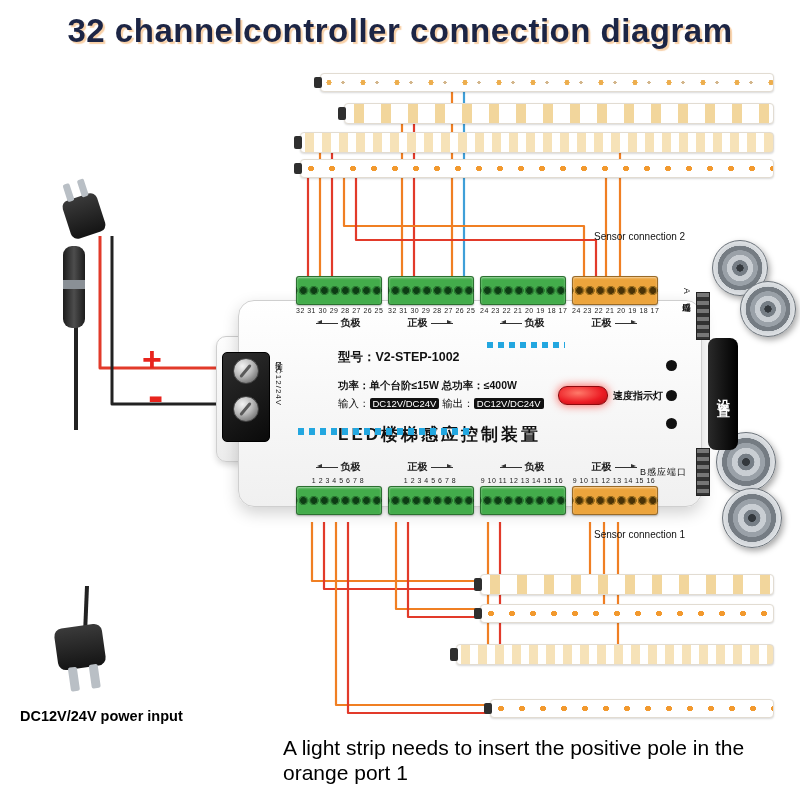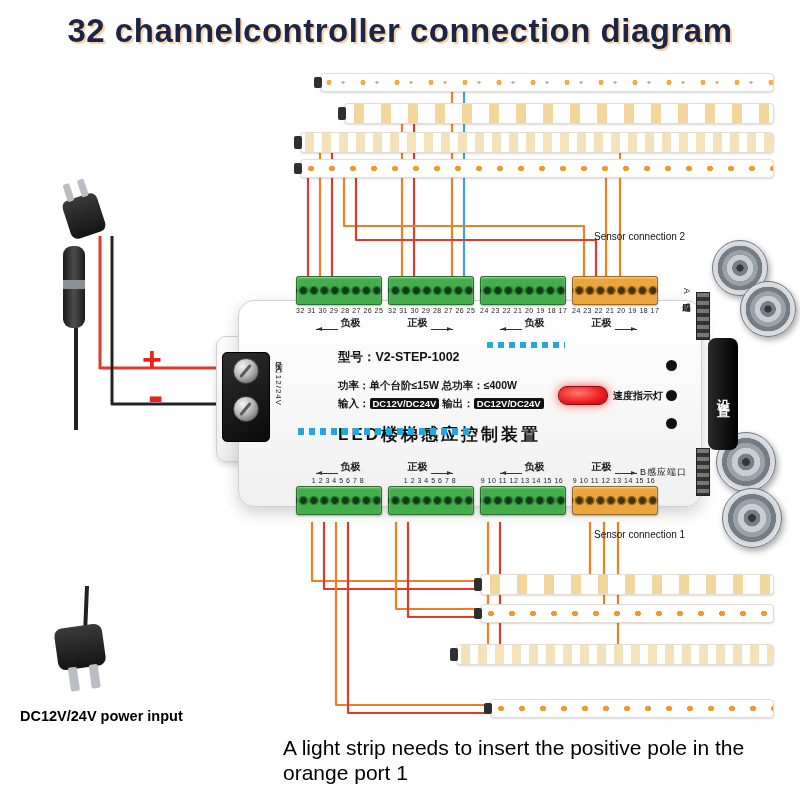--- a/index.html
+++ b/index.html
@@ -70,30 +70,30 @@
   .tg{position:absolute;width:84px;text-align:center;z-index:4;}
   .tg.top{top:276px;} .tg.bottom{top:459px;}
   .tblock{width:84px;height:27px;border-radius:3px;border:1px solid rgba(0,0,0,.35);
           box-shadow:inset 0 1px 2px rgba(255,255,255,.5), 0 1px 2px rgba(0,0,0,.3);
           background-repeat:repeat-x;background-size:10.5px 100%;background-position:1px 0;}
   .tblock.green {background-color:#43ac4b;
           background-image:radial-gradient(circle at 5.5px 50%, #0d3d14 0 3.2px, #2c7a33 3.4px 4.6px, transparent 4.8px);}
   .tblock.orange{background-color:#eca43c;
           background-image:radial-gradient(circle at 5.5px 50%, #4a3206 0 3.2px, #9a6d1d 3.4px 4.6px, transparent 4.8px);}
   .tnums{font-size:7px;color:#222;letter-spacing:.5px;white-space:nowrap;margin:2px 0;}
-  .tlabel{font-size:10px;font-weight:bold;color:#222;display:flex;align-items:flex-end;justify-content:center;
+  .tlabel{font-size:10px;font-weight:bold;color:#222;display:flex;align-items:center;justify-content:center;
           gap:3px;margin:1px 0 3px;}
   .arrow{display:inline-block;width:22px;height:0;border-top:1.4px solid #333;position:relative;}
   .arrow.left::before{content:"";position:absolute;left:-1px;top:-3.4px;border:2.6px solid transparent;border-right:5px solid #333;}
   .arrow.right::after{content:"";position:absolute;right:-1px;top:-3.4px;border:2.6px solid transparent;border-left:5px solid #333;}
 
   .ctext{position:absolute;left:338px;top:349px;z-index:4;color:#111;}
   .ctext .model{font-size:12.5px;font-weight:bold;margin-bottom:13px;}
   .ctext .pwr{font-size:10.5px;font-weight:bold;margin-bottom:4px;}
-  .ctext .io{font-size:10.5px;font-weight:bold;margin-bottom:4px;}
+  .ctext .io{font-size:10.5px;font-weight:normal;margin-bottom:4px;}
   .badge{background:#111;color:#fff;padding:0 3px;border-radius:2px;font-size:9.5px;}
   .ctext .devname{font-size:17px;font-weight:bold;letter-spacing:3px;margin-top:12px;}
 
   .led-ind{position:absolute;left:558px;top:386px;width:48px;height:17px;border-radius:9px;z-index:4;
            background:radial-gradient(ellipse at 40% 35%, #ff7a6a, #ec1c24 60%, #b40f14);
            box-shadow:0 0 10px rgba(255,40,30,.8);border:1px solid #8c0a0e;}
   .led-label{position:absolute;left:613px;top:389px;font-size:10px;font-weight:bold;color:#111;z-index:4;}
   .dot{position:absolute;width:11px;height:11px;border-radius:50%;background:#111;z-index:4;}
   .settings{position:absolute;left:708px;top:338px;width:30px;height:112px;z-index:4;
            background:linear-gradient(90deg,#2a2a2a,#000);border-radius:8px;

